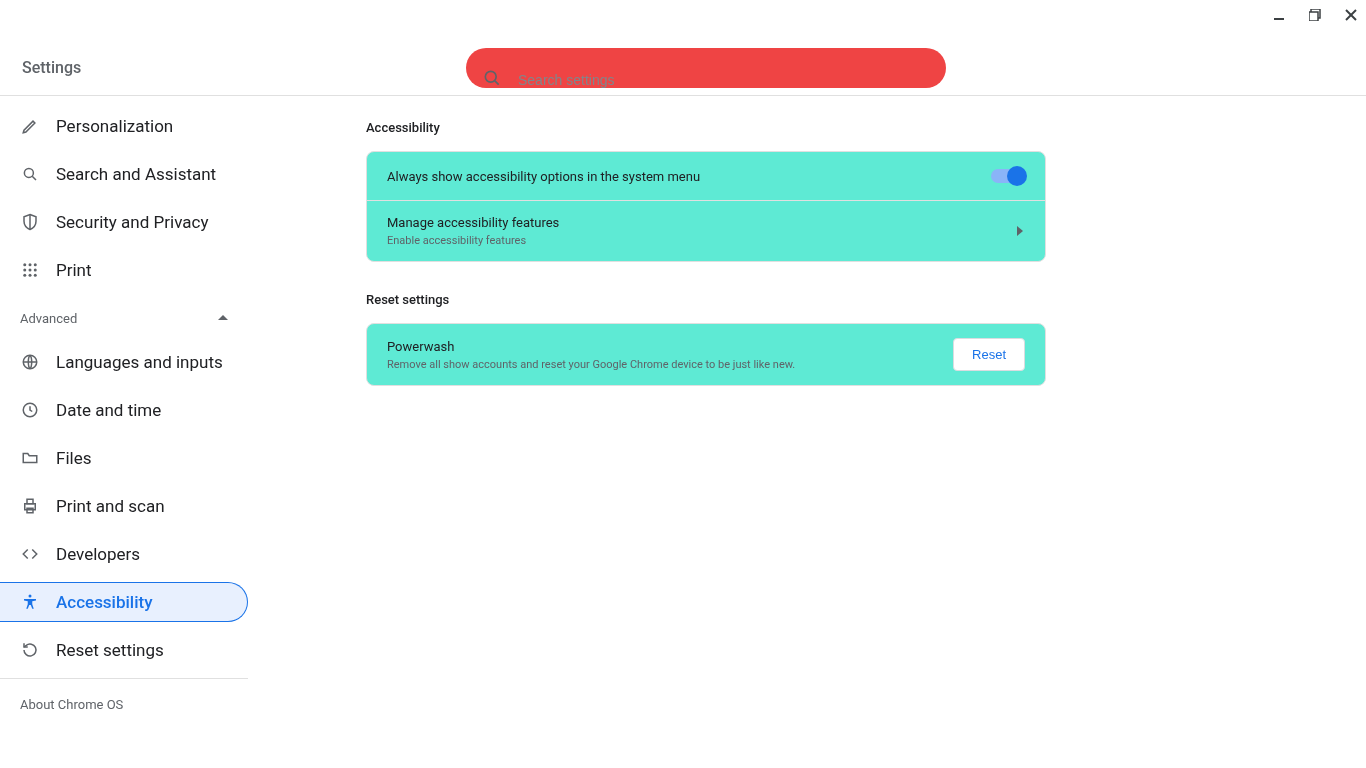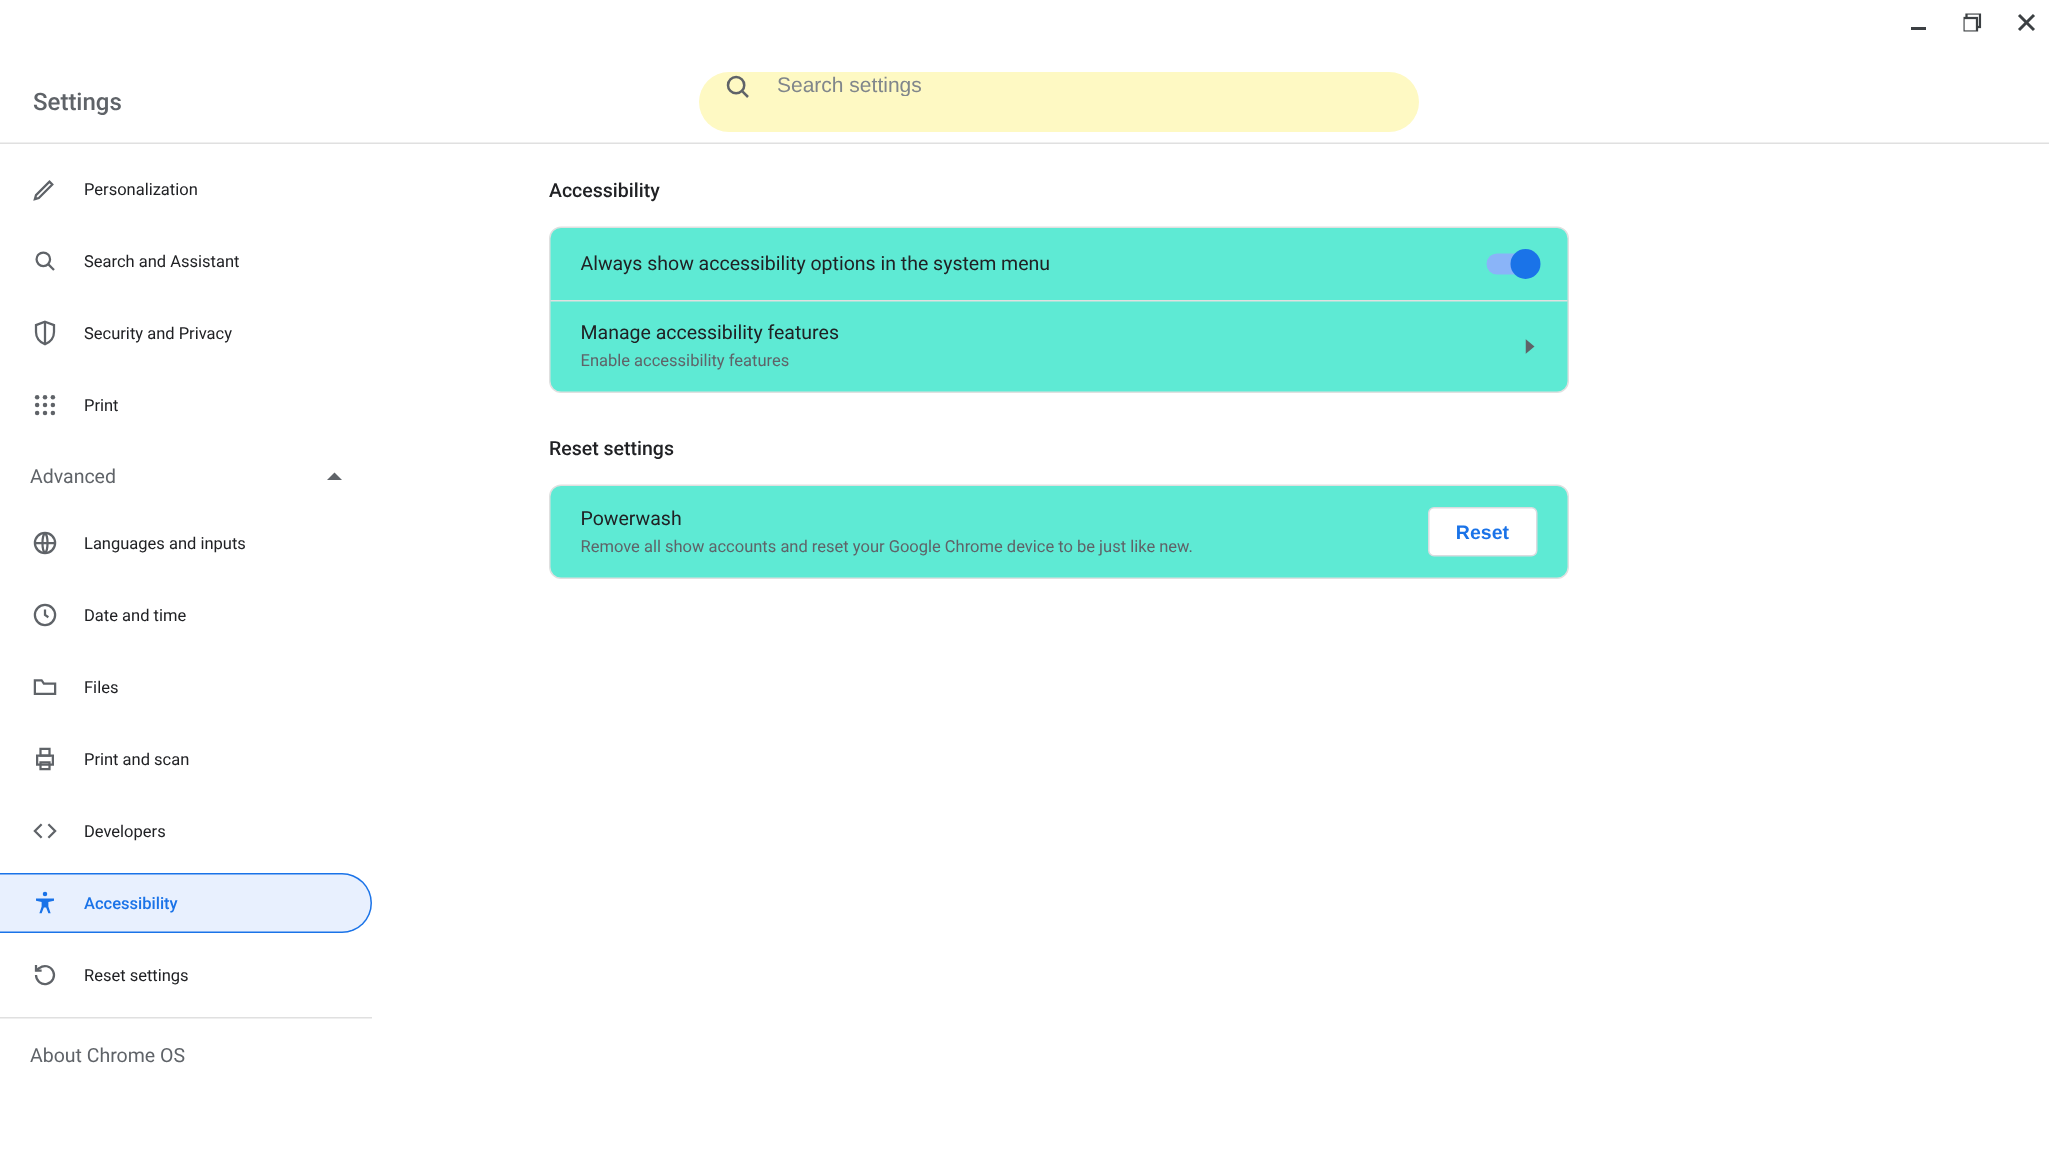--- a/index.html
+++ b/index.html
@@ -49,24 +49,24 @@
     font-size: 16px;
     font-weight: 500;
     color: #5f6368;
   }
   .search-wrap {
     position: absolute;
     left: 466px;
     top: 48px;
     width: 480px;
     height: 40px;
-    background: #fef9c3;
+    background: #ef4444;
     border-radius: 20px;
     display: flex;
-    align-items: flex-start;
+    align-items: flex-end;
     padding: 0 16px;
   }
   .search-wrap .sicon {
     color: #5f6368;
     margin-right: 16px;
     display:flex;
     align-items:center;
   }
   .search-wrap input {
     border: none;
@@ -88,21 +88,21 @@
     bottom: 0;
     padding-top: 10px;
   }
   .sidebar-item {
     display: flex;
     align-items: center;
     height: 40px;
     padding-left: 20px;
     cursor: pointer;
     color: #202124;
-    font-size: 11px;
+    font-size: 17px;
     position: relative;
     margin-bottom: 8px;
   }
   .sidebar-item .sicon {
     width: 20px;
     height: 20px;
     margin-right: 16px;
     color: #5f6368;
     display: flex;
     align-items: center;
@@ -195,21 +195,21 @@
   }
   .chevron {
     color: #5f6368;
     display: flex;
   }
   .btn {
     border: 1px solid #dadce0;
     background: #fff;
     color: #1a73e8;
     font-size: 13px;
-    font-weight: 700;
+    font-weight: 400;
     padding: 8px 18px;
     border-radius: 4px;
     cursor: pointer;
   }
   svg { display: block; }
 </style>
 </head>
 <body>
 
 <div class="window-controls">

